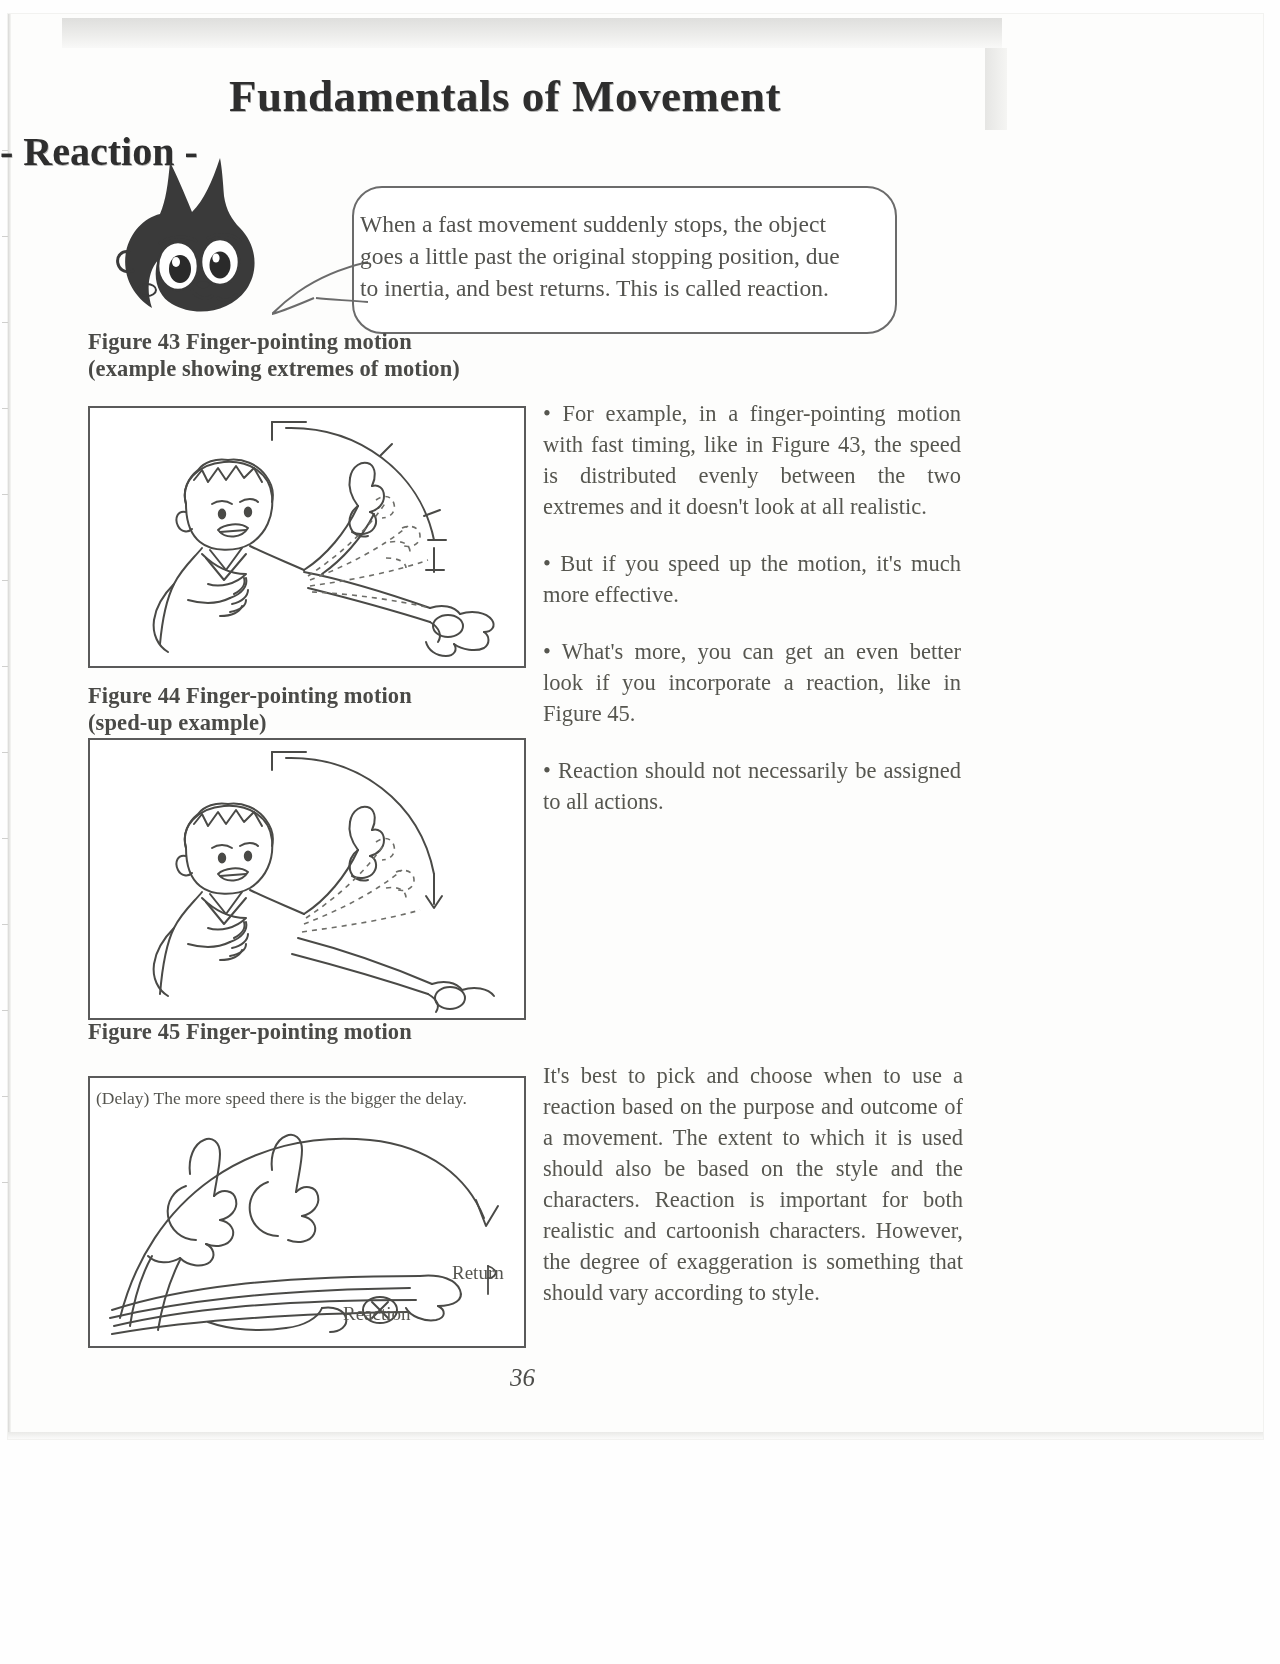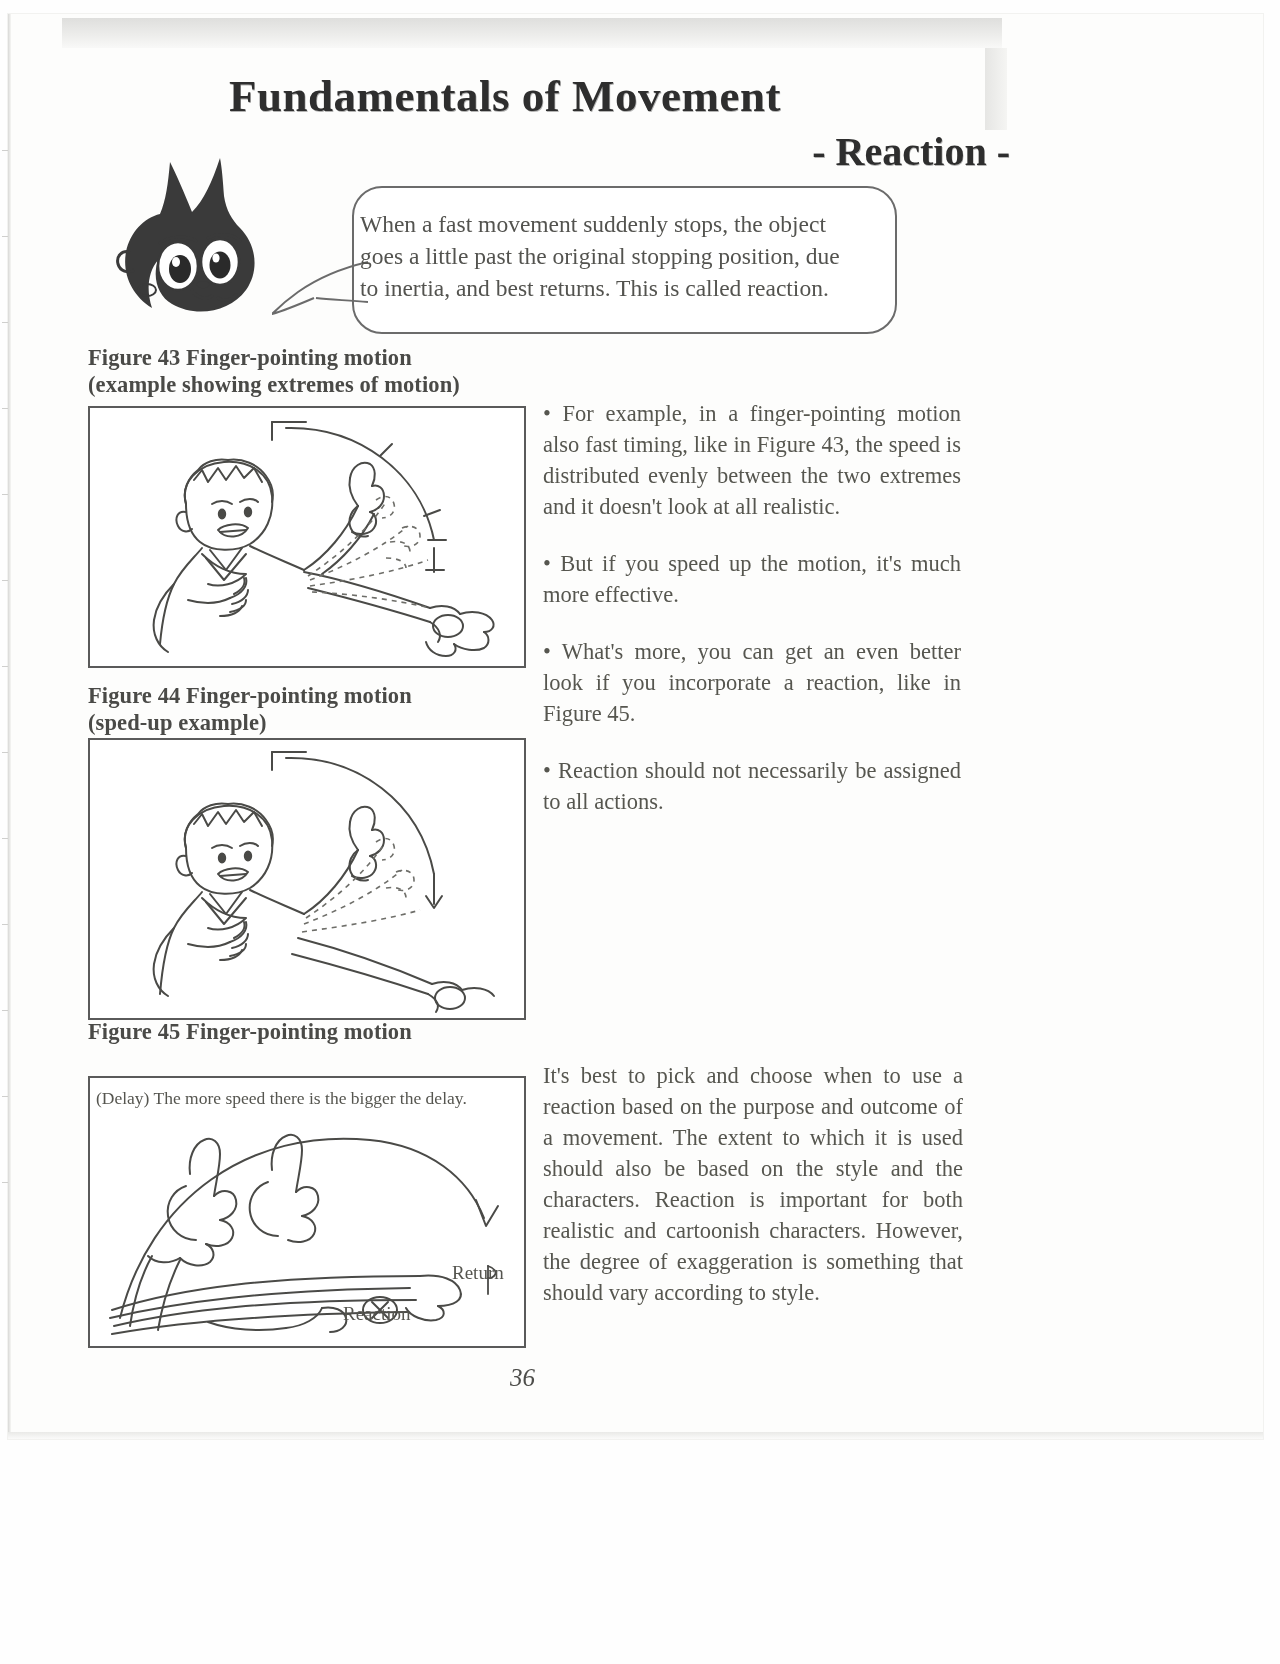--- a/index.html
+++ b/index.html
@@ -81,21 +81,21 @@
     font-weight: bold;
     font-size: 45px;
     letter-spacing: 0.5px;
     color: #2e2e2e;
     text-shadow: 0.6px 0.6px 0 rgba(90,90,90,.45);
   }
   .title-sub {
     position: absolute;
     left: 0; top: 128px;
     width: 1010px;
-    text-align: right;
+    text-align: left;
     font-family: "Liberation Serif", serif;
     font-weight: bold;
     font-size: 40px;
     color: #2e2e2e;
     text-shadow: 0.6px 0.6px 0 rgba(90,90,90,.45);
   }
 
   
   .mascot {
     position: absolute;
@@ -281,21 +281,21 @@
       <path d="M96 4 C70 10 46 20 26 34 C16 41 8 48 0 56 C14 52 28 46 42 40" fill="none" stroke="#6b6b6b" stroke-width="2"></path>
       <path d="M96 44 C76 42 58 42 44 40" fill="none" stroke="#6b6b6b" stroke-width="2"></path>
     </svg>
   </div>
   <div class="bubble-text">
     <p>When a fast movement suddenly stops, the object</p>
     <p>goes a little past the original stopping position, due</p>
     <p>to inertia, and best returns.  This is called reaction.</p>
   </div>
 
-  <div class="fig-caption" style="left:88px; top:344px;">
+  <div class="fig-caption" style="left:88px; top:328px;">
     <span>Figure 43  Finger-pointing motion</span>
     <span class="l2">(example showing extremes of motion)</span>
   </div>
 
   <div class="fig-box" style="left:88px; top:406px; width:438px; height:262px;">
     <svg class="fig-art" width="434" height="258" viewBox="0 0 434 258">
       <g fill="none" stroke="#4a4a47" stroke-width="2" stroke-linecap="round" stroke-linejoin="round">
 
         <path d="M196 20 C268 18 330 64 344 132"></path>
         <path d="M182 14 L182 32"></path>
@@ -482,21 +482,21 @@
         <path d="M398 188 C404 190 408 194 404 198 C401 201 399 200 398 200"></path>
       </g>
     </svg>
   </div>
 
   <div class="fig45-note">(Delay)  The more speed there is the bigger the delay.</div>
   <div class="fig45-return">Return</div>
   <div class="fig45-reaction">Reaction</div>
 
   <div class="col-right" style="top:398px;">
-    <p>• For example, in a finger-pointing motion also fast timing, like in Figure 43, the speed is distributed evenly between the two extremes and it doesn't look at all realistic.</p>
+    <p>• For example, in a finger-pointing motion with fast timing, like in Figure 43, the speed is distributed evenly between the two extremes and it doesn't look at all realistic.</p>
     <p>• But if you speed up the motion, it's much more effective.</p>
     <p>• What's more, you can get an even better look if you incorporate a reaction, like in Figure 45.</p>
     <p>• Reaction should not necessarily be assigned to all actions.</p>
   </div>
 
   <div class="para-bottom">It's best to pick and choose when to use a reaction based on the purpose and outcome of a movement.  The extent to which it is used should also be based on the style and the characters.  Reaction is important for both realistic and cartoonish characters.  However, the degree of exaggeration is something that should vary according to style.</div>
 
   <div class="page-number">36</div>
 
 </div>

